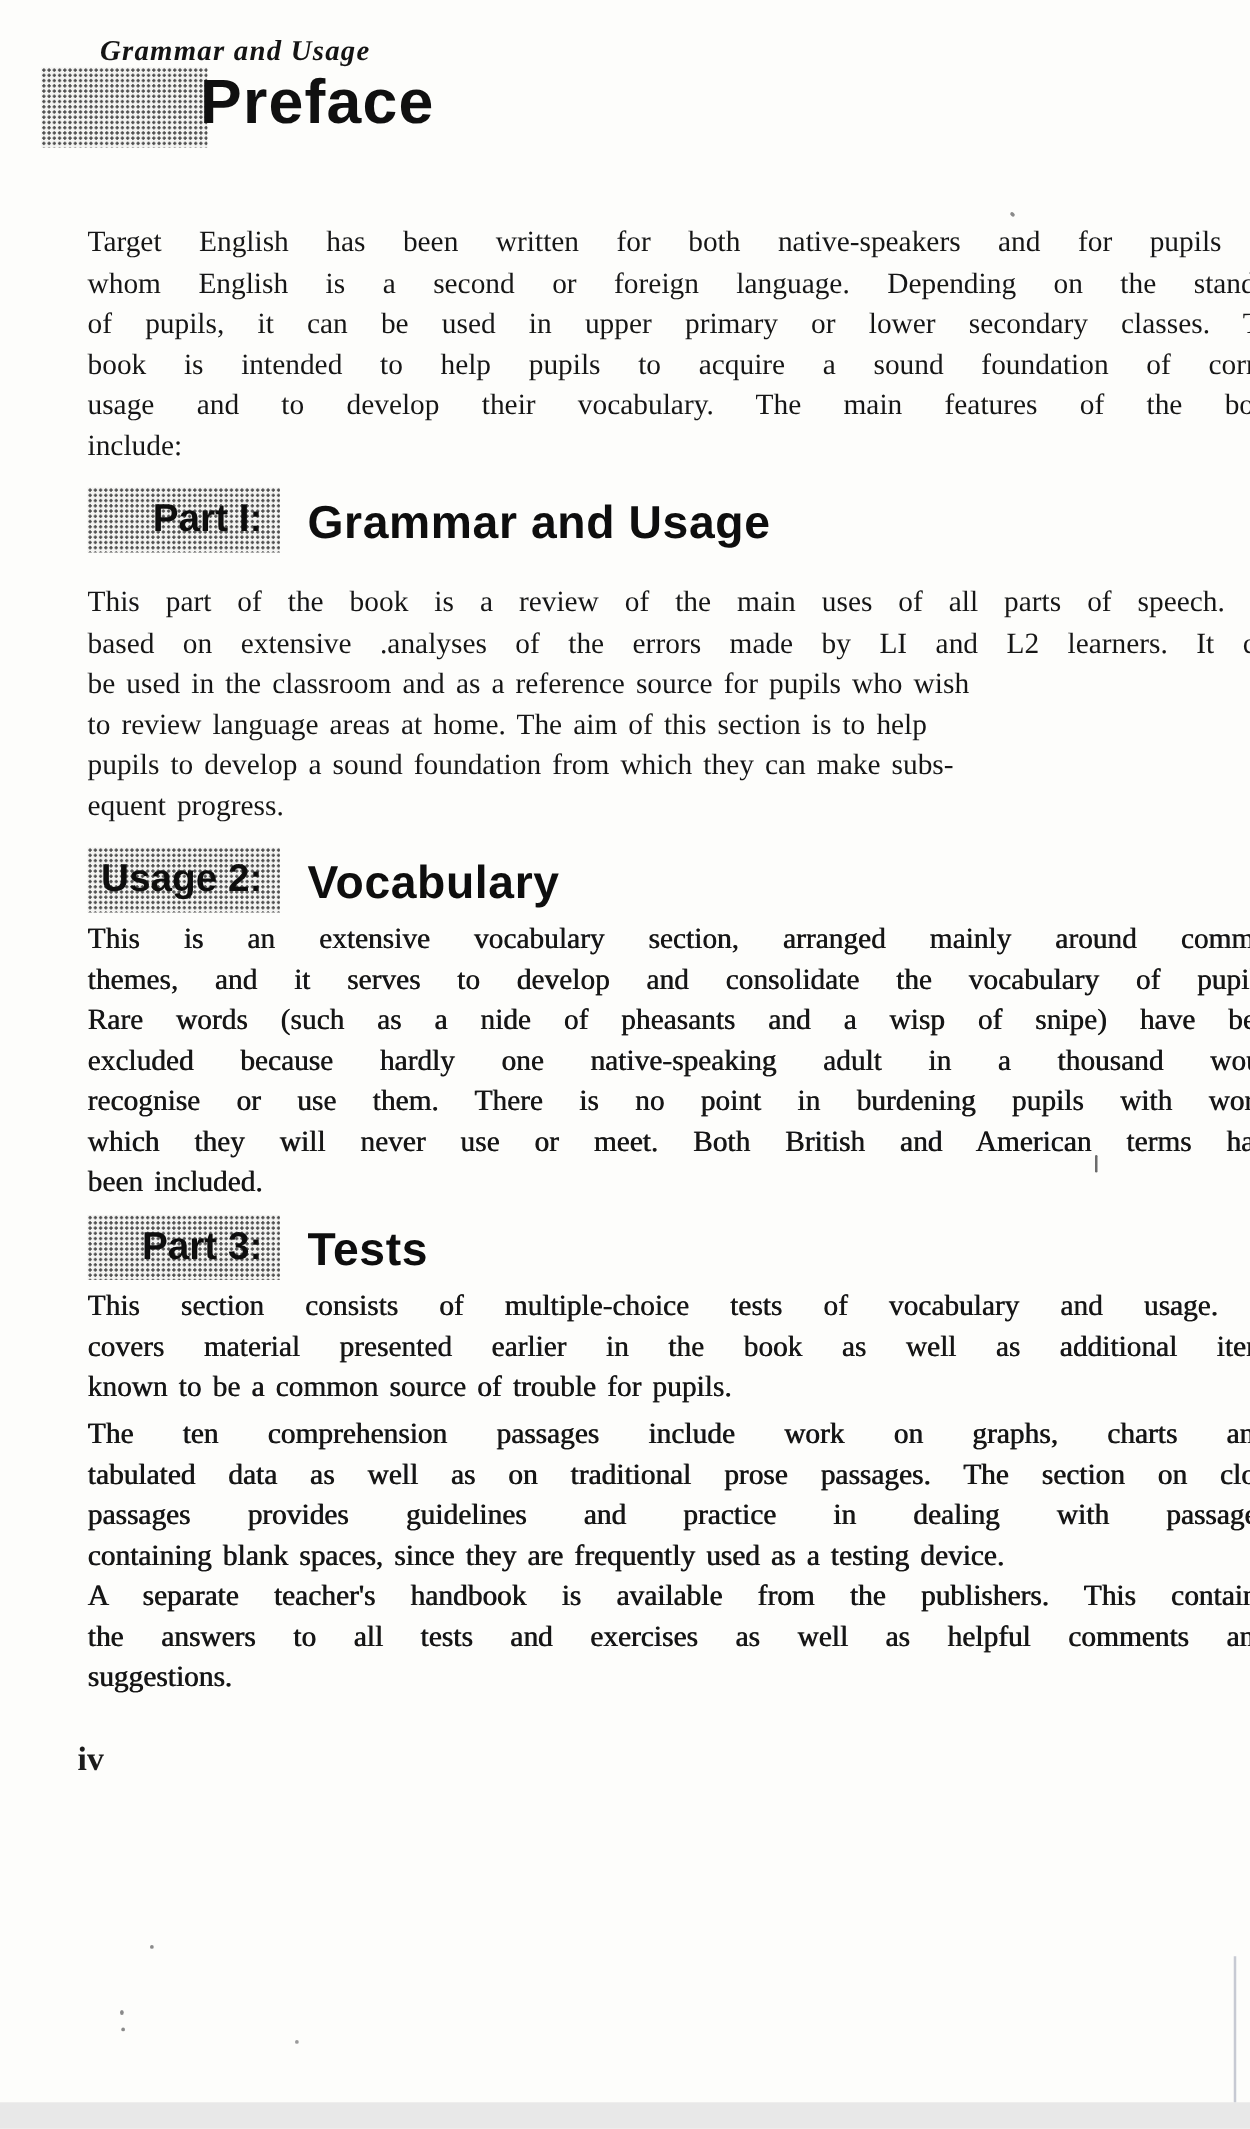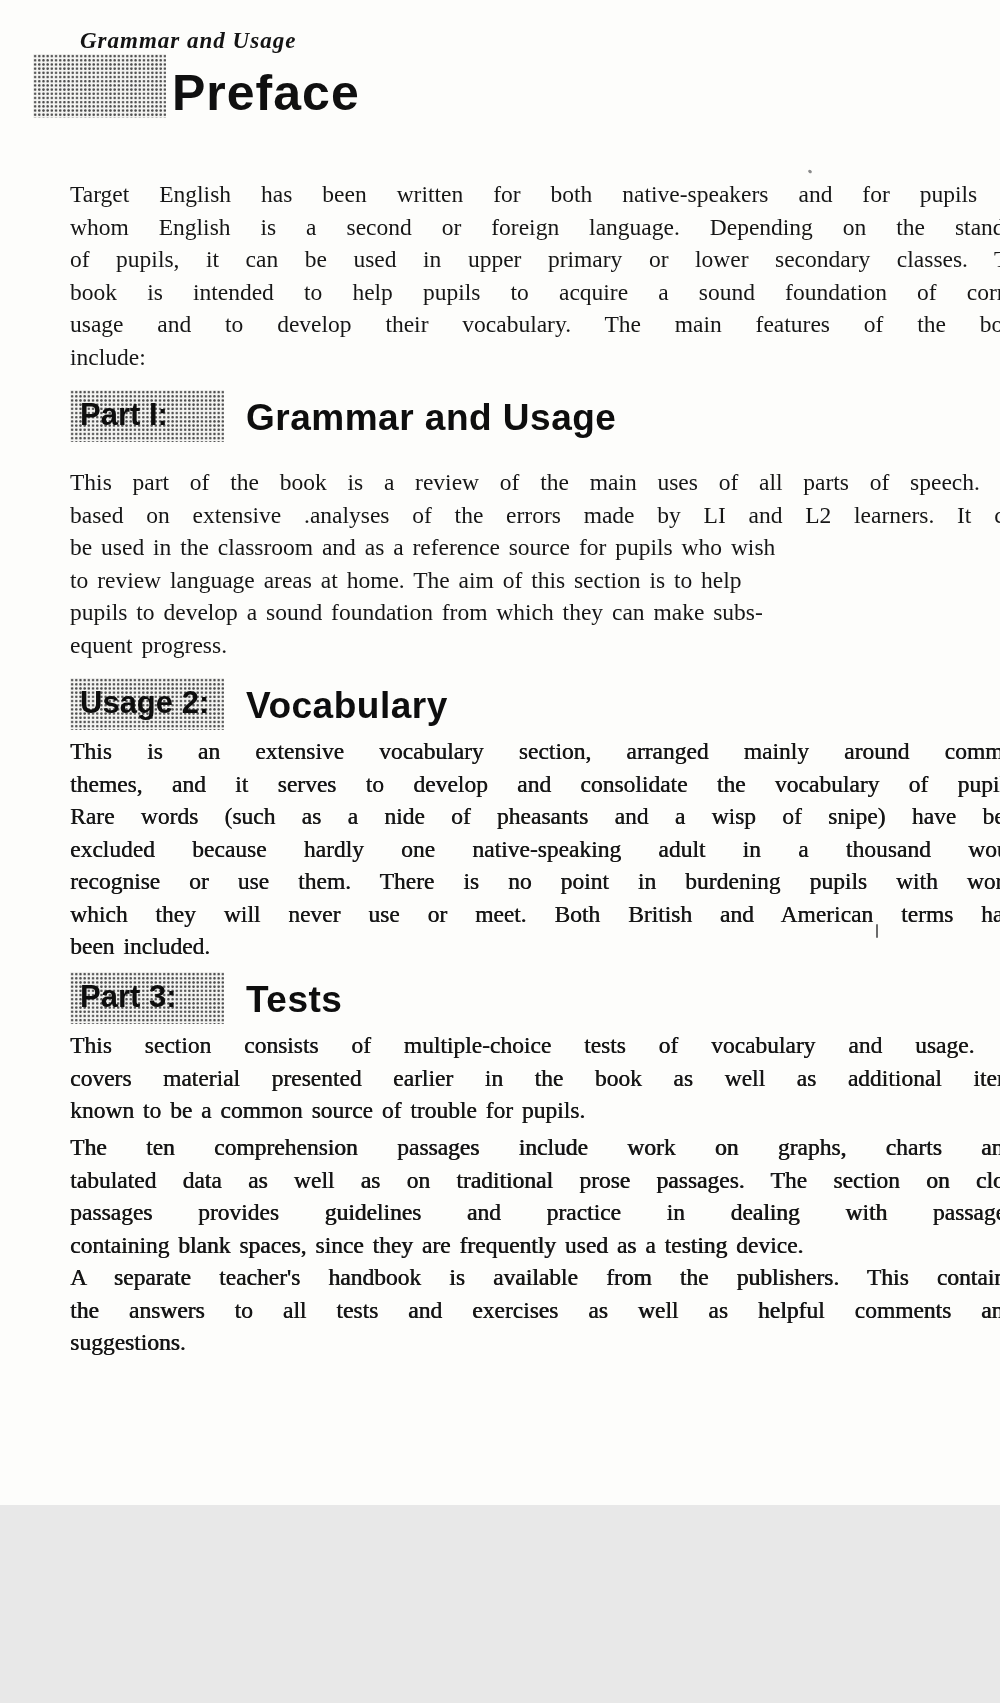--- a/index.html
+++ b/index.html
@@ -1,18 +1,18 @@
 <!DOCTYPE html>
 <html><head>
 <meta charset="utf-8">
 <style>
   html,body{margin:0;padding:0;background:#e8e8e8;}
   .page{
     position:relative;
-    width:1000px;height:1505px;
+    width:1000px;height:1682px;
     margin:0 auto;
     background:#fdfdfb;
     overflow:hidden;
     font-family:"Liberation Serif", serif;
     color:#161616;
   }
   
   .running-head{
     position:absolute;left:80px;top:28px;
     font-family:"Liberation Serif", serif;
@@ -24,21 +24,21 @@
   .halftone{
     background-color:#f4f4f2;
     background-image:radial-gradient(#4e4e4e 1.05px, rgba(0,0,0,0) 1.35px);
     background-size:4.2px 4.2px;
   }
   .title-block{
     position:absolute;left:33px;top:54px;
     width:133px;height:64px;
   }
   .page-title{
-    position:absolute;left:160px;top:52px;margin:12px;
+    position:absolute;left:160px;top:52px;margin:0;
     font-family:"Liberation Sans", sans-serif;
     font-weight:bold;font-size:50px;letter-spacing:1px;
     color:#101010;
   }
   
   .intro{
     position:absolute;left:70px;top:178px;width:945px;
   }
   .line{
     font-size:23.5px;line-height:32.5px;
@@ -59,39 +59,40 @@
   .sec-2{top:972px;}
   .sec-3{top:1128px;}
   .sec-head{display:flex;align-items:flex-start;gap:22px;}
   .tag{
     display:inline-block;flex:0 0 auto;
     font-family:"Liberation Sans", sans-serif;
     font-weight:bold;font-size:31px;
     color:#0e0e0e;
     padding:7px 14px 9px 10px;
     min-width:130px;
+    text-align:right;
   }
   .sec-title{
     margin:2px 0 0 0;
     font-family:"Liberation Sans", sans-serif;
     font-weight:bold;font-size:37px;line-height:52px;
     color:#0e0e0e;letter-spacing:0.5px;
   }
   .sec-0 .par{margin-top:22px;}
   .sec-1 .par{margin-top:3px;}
   .sec-2 .par{margin-top:3px;}
   .sec-3 .par{margin-top:1px;}
   
   .sec-1 .par .line,.sec-2 .par .line,.sec-3 .par .line{
     text-shadow:0.45px 0 0 #1c1c1c;
   }
   .sec-3 .par .line{text-shadow:0.6px 0 0 #161616;}
   
   .page-number{
-    position:absolute;left:62px;top:1510px;
+    position:absolute;left:62px;top:1392px;
     font-size:27px;font-weight:bold;color:#1b1b1b;
     font-family:"Liberation Serif", serif;
   }
   
   .scan-edge-right{
     position:absolute;right:11px;top:1565px;width:2px;height:138px;
     background:#c7cad3;
   }
   .speck{position:absolute;background:#8a8a8a;border-radius:50%;}
   .speck.s1{left:808px;top:170px;width:4px;height:3px;transform:rotate(40deg);}

